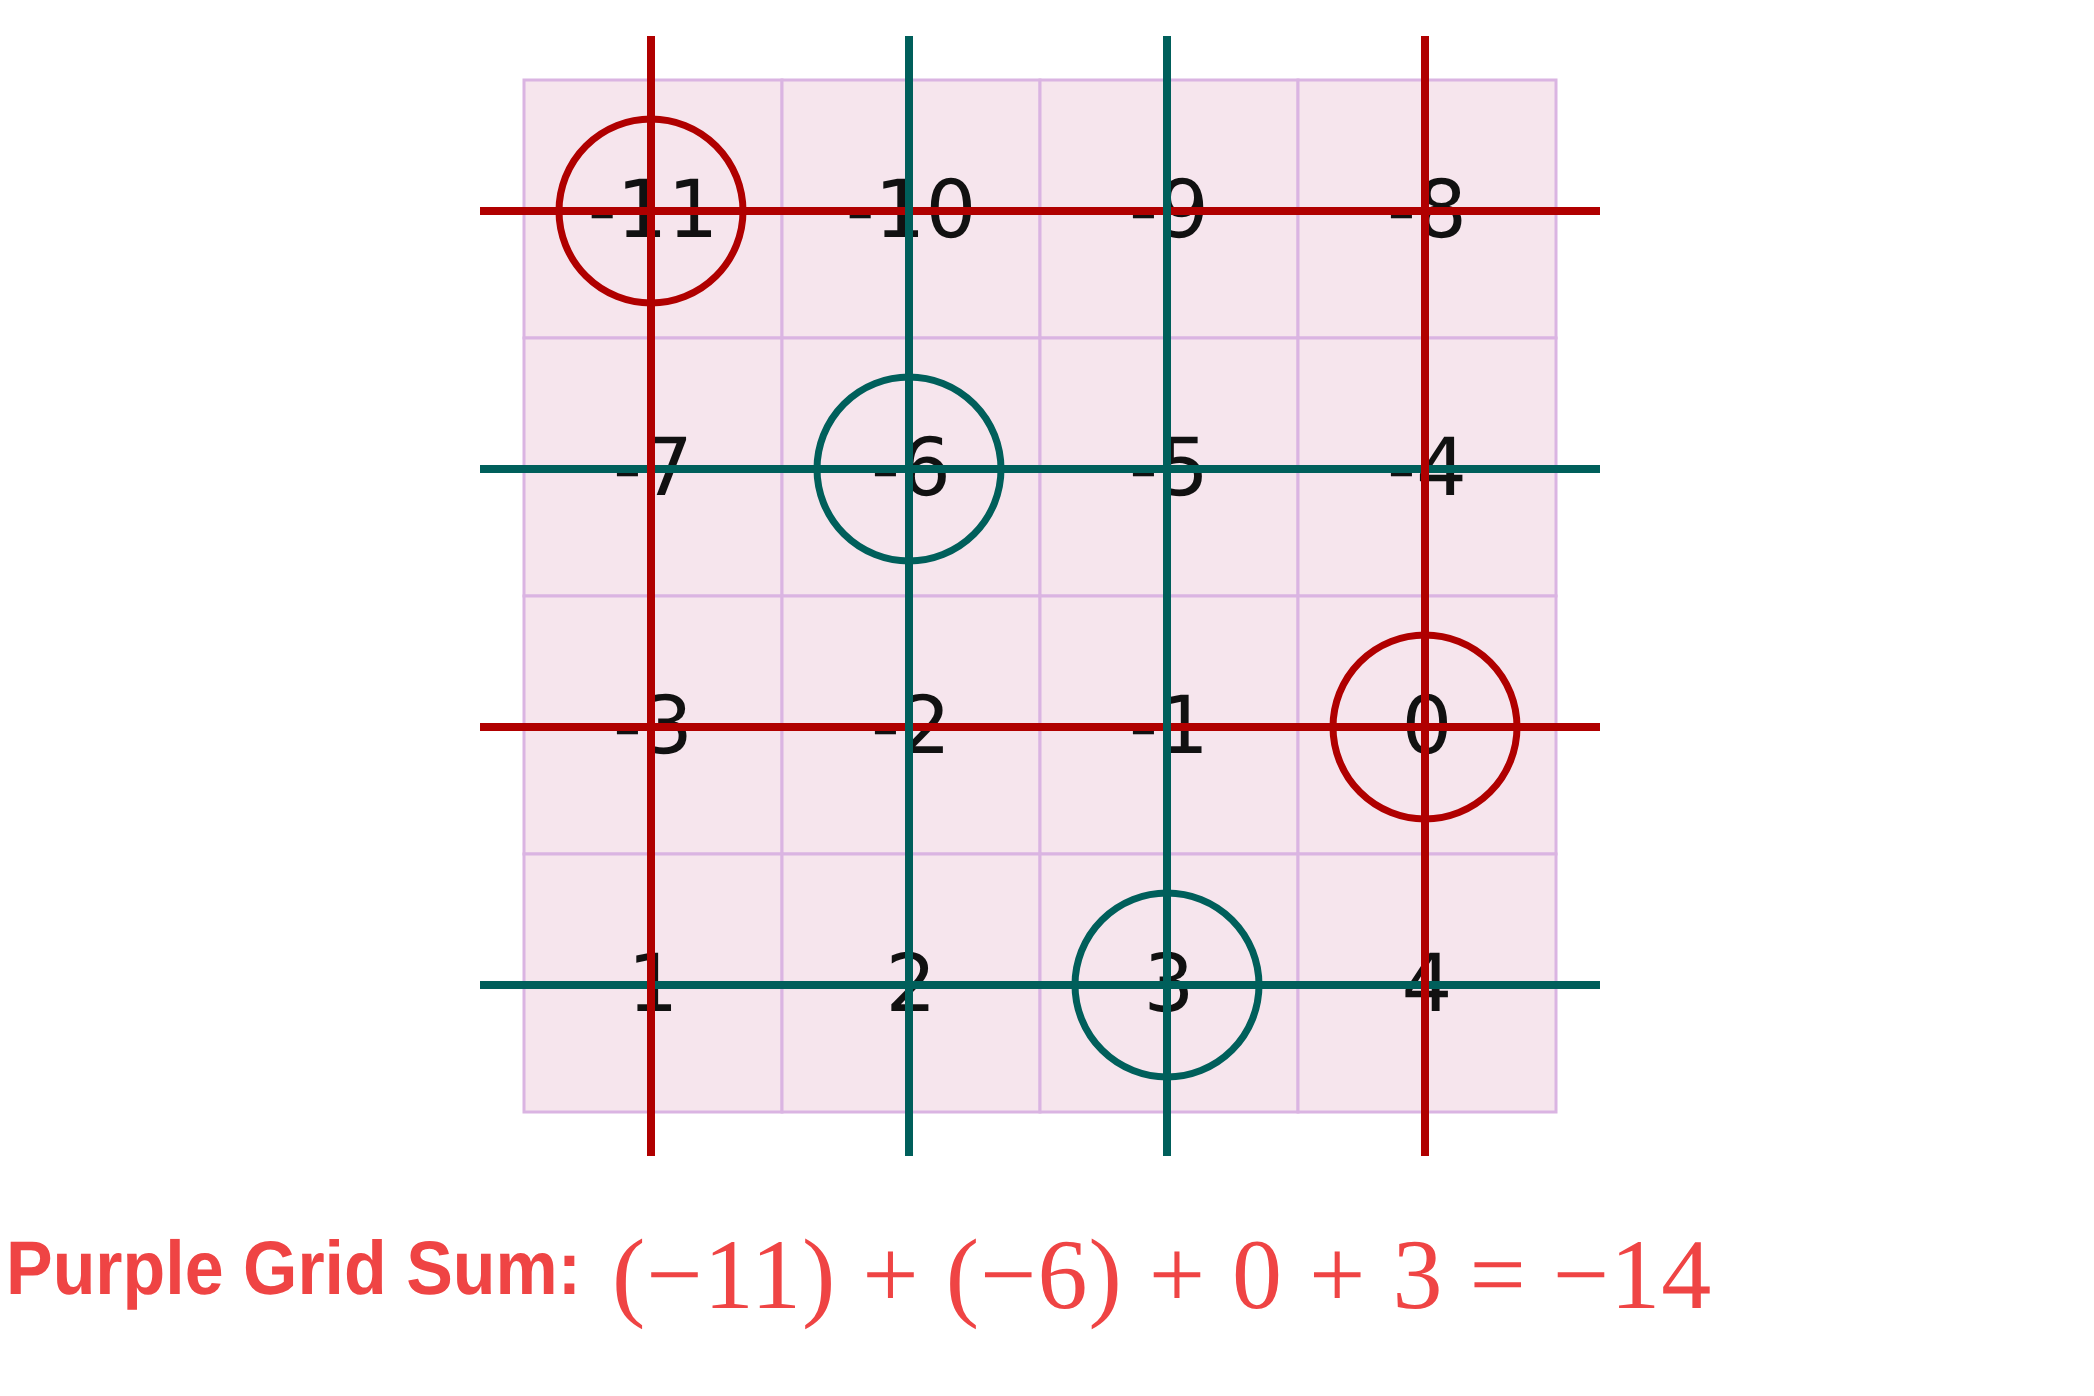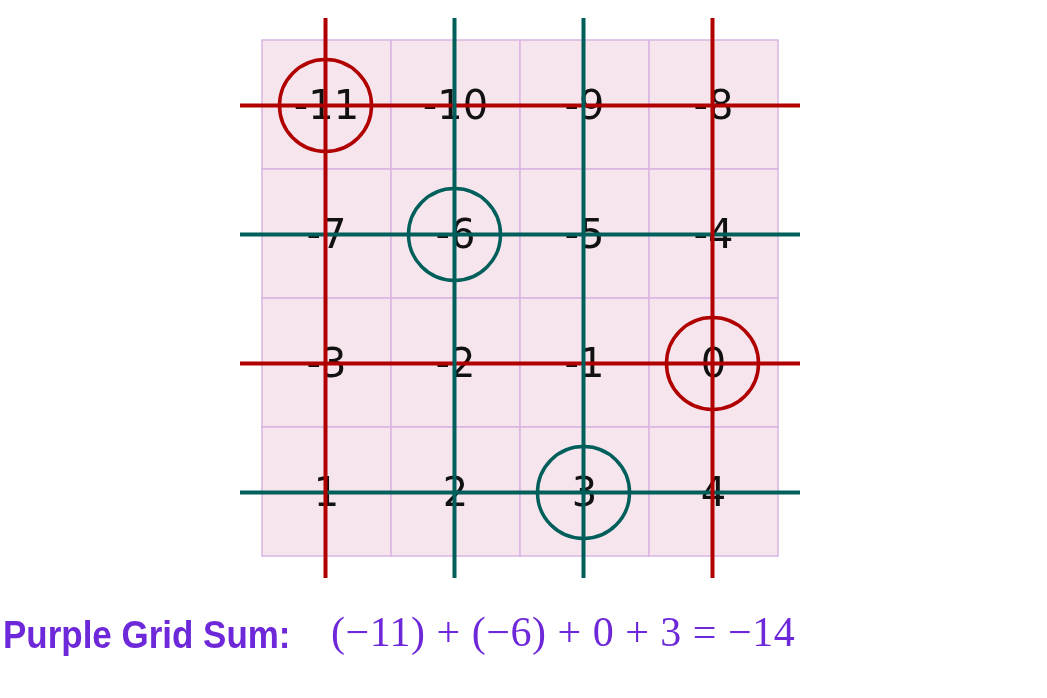--- a/index.html
+++ b/index.html
@@ -1,20 +1,20 @@
 <!DOCTYPE html>
 <html><head>
 <meta charset="utf-8">
 <style>
   html,body{margin:0;padding:0;background:#ffffff;}
   body{width:1047px;height:698px;position:relative;overflow:hidden;font-family:"DejaVu Sans",sans-serif;}
   #stage{position:absolute;left:0;top:0;width:1047px;height:600px;}
-  .caption{position:absolute;left:3px;top:612px;font-size:39px;white-space:nowrap;color:#6d28d9;text-decoration:underline;}
+  .caption{position:absolute;left:3px;top:612px;font-size:39px;white-space:nowrap;color:#ef4444;text-decoration:underline;}
   .caption .lbl{font-family:"Liberation Sans",sans-serif;font-weight:bold;font-size:38px;transform:scaleX(0.92);display:inline-block;transform-origin:left;}
-  .caption .eq{font-family:"Liberation Serif",serif;font-size:42px;position:absolute;left:328px;top:-4px;letter-spacing:0.5px;}
+  .caption .eq{font-family:"Liberation Serif",serif;font-size:50px;position:absolute;left:303px;top:-4px;letter-spacing:0.5px;}
 </style>
 </head>
 <body>
 
 <svg id="stage" width="1047" height="600" xmlns="http://www.w3.org/2000/svg">
   <g id="cells">
       <rect x="262" y="40" width="129" height="129" fill="#f6e5ed" stroke="#dab4e2" stroke-width="1.5"></rect>
       <rect x="391" y="40" width="129" height="129" fill="#f6e5ed" stroke="#dab4e2" stroke-width="1.5"></rect>
       <rect x="520" y="40" width="129" height="129" fill="#f6e5ed" stroke="#dab4e2" stroke-width="1.5"></rect>
       <rect x="649" y="40" width="129" height="129" fill="#f6e5ed" stroke="#dab4e2" stroke-width="1.5"></rect>

